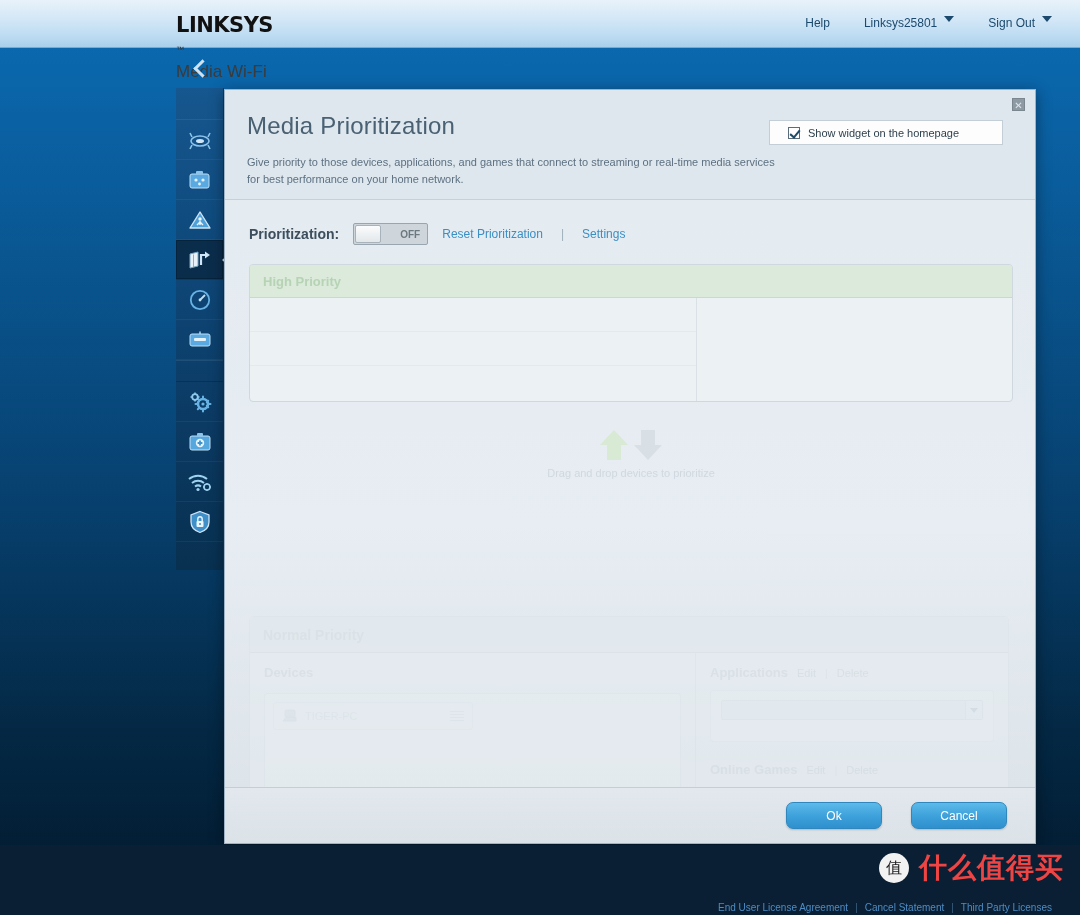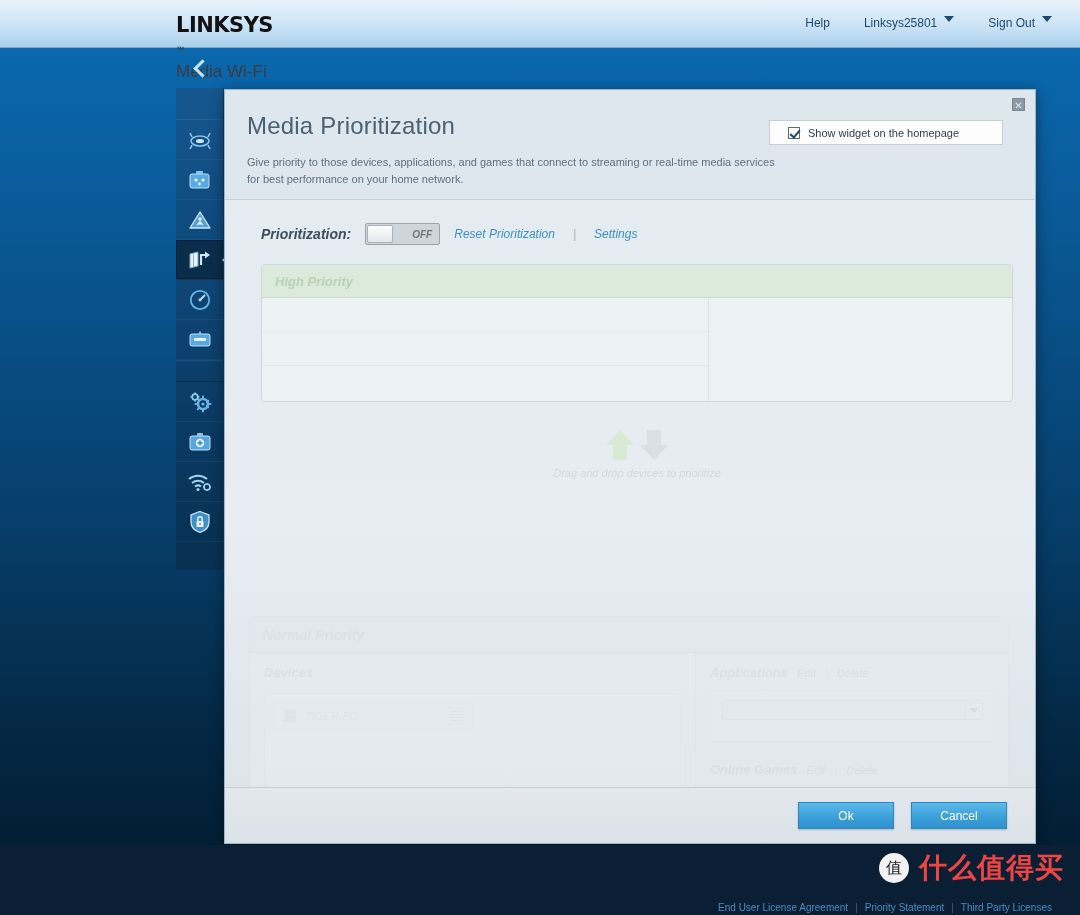--- a/index.html
+++ b/index.html
@@ -100,24 +100,23 @@
   }
   .chk::after {
     content: ""; position: absolute; left: 3px; top: 0px; width: 4px; height: 8px;
     border-right: 2px solid #1e4b68; border-bottom: 2px solid #1e4b68;
     transform: rotate(40deg);
   }
   .widget-label { font-size: 11px; color: #2d3f4c; }
 
   
   .modal-body {
-    flex: 1; position: relative; padding: 20px 22px 0 36px;
+    flex: 1; position: relative; padding: 20px 22px 0 24px;
     background: linear-gradient(180deg, #e4ebf1 0%, #e7edf2 55%, #dde4ea 100%);
     overflow: hidden;
-    font-style: italic;
   }
   .prio-row { display: flex; align-items: center; gap: 14px; height: 28px; }
   .prio-label { font-size: 14px; font-weight: bold; color: #3d4f5d; }
   .toggle {
     width: 75px; height: 22px; background: #cfd6db; border: 1px solid #9aa6af;
     border-radius: 2px; display: flex; align-items: center; cursor: pointer; position: relative;
   }
   .toggle-knob {
     width: 26px; height: 18px; margin-left: 1px; border-radius: 2px;
     background: linear-gradient(180deg, #fbfcfd 0%, #e2e7ea 100%);
@@ -202,24 +201,24 @@
     border-right: 4px solid transparent; border-top: 5px solid #ccd6dd;
   }
 
   
   .modal-foot {
     height: 56px; background: linear-gradient(180deg,#e2e8ed 0%,#dbe2e8 100%);
     border-top: 1px solid #c3ced7;
     display: flex; align-items: center; justify-content: flex-end; gap: 17px; padding-right: 28px;
   }
   .btn {
-    width: 96px; height: 27px; border-radius: 0; border: 1px solid #2f87bd;
+    width: 96px; height: 27px; border-radius: 7px; border: 1px solid #2f87bd;
     background: linear-gradient(180deg, #5dbaea 0%, #3ea2db 50%, #2e90cd 100%);
     color: #fff; font-size: 12px; display: flex; align-items: center; justify-content: center;
-    cursor: pointer; box-shadow: 0 1px 2px rgba(0,0,0,0.2);
+    cursor: pointer; box-shadow: 0 1px 2px rgba(0,0,0,0.2); margin-left: 12px;
   }
 
   
   .page-foot {
     position: absolute; left: 0; bottom: 0; width: 1080px; height: 70px;
     background: #0a1f33;
   }
   .foot-links {
     position: absolute; right: 28px; bottom: 2px; display: flex; gap: 7px; align-items: baseline;
   }
@@ -481,17 +480,17 @@
 </div>
 
 <div class="page-foot">
   <div class="watermark">
     <span class="wm-logo">值</span>
     <span class="wm-text">什么值得买</span>
   </div>
   <div class="foot-links">
     <span class="foot-link">End User License Agreement</span>
     <span class="foot-sep">|</span>
-    <span class="foot-link">Priority Statement</span>
+    <span class="foot-link">Cancel Statement</span>
     <span class="foot-sep">|</span>
     <span class="foot-link">Third Party Licenses</span>
   </div>
 </div>
 
 </body></html>

